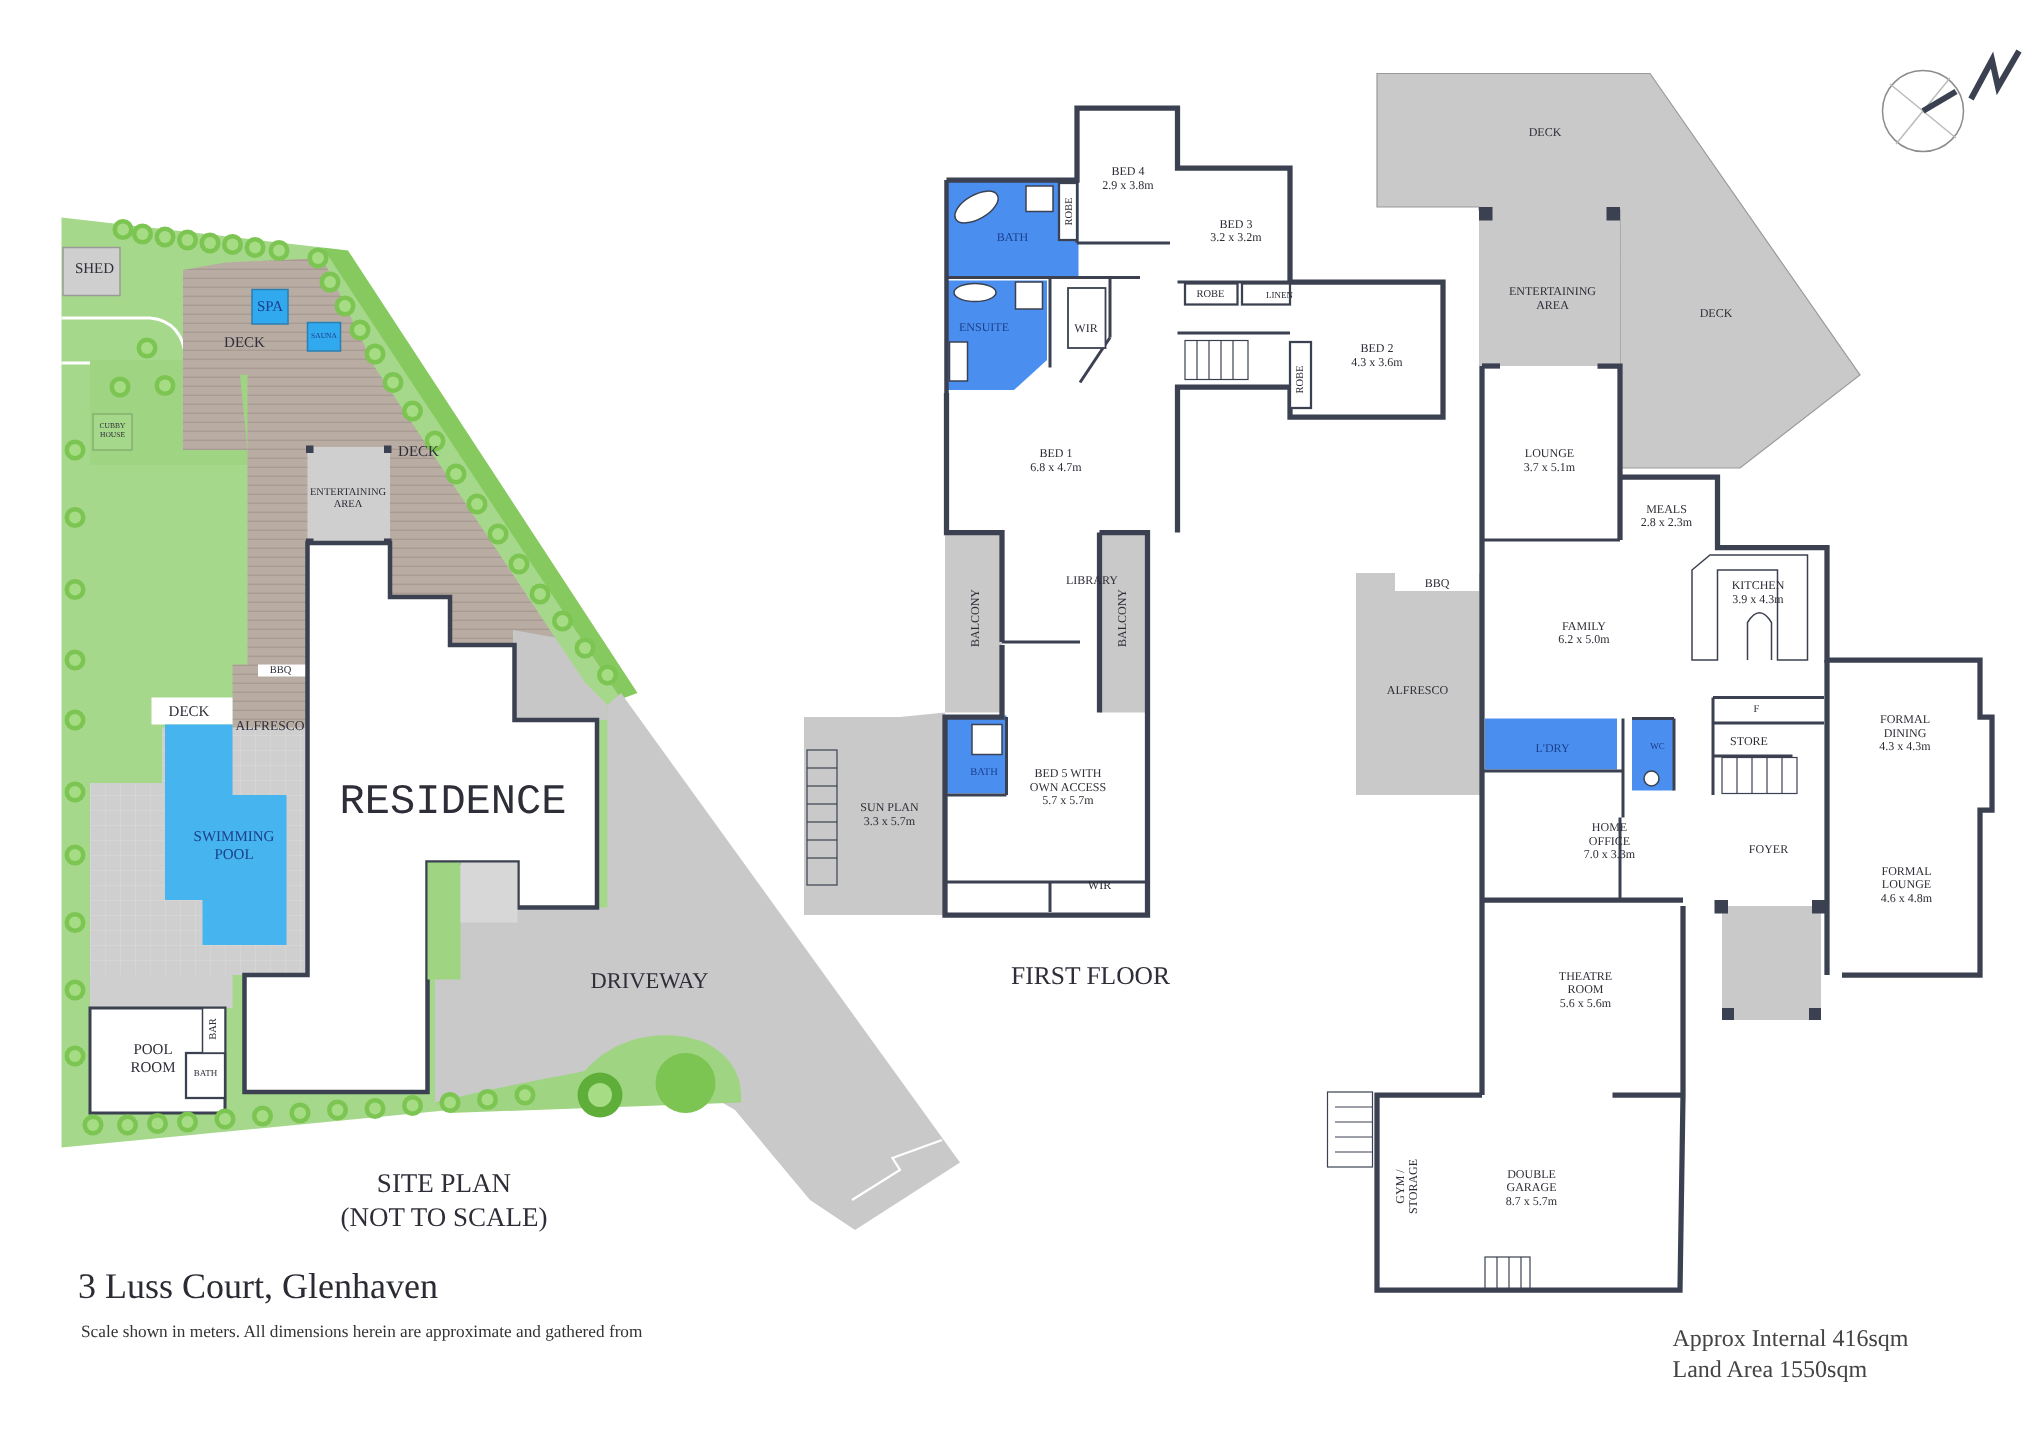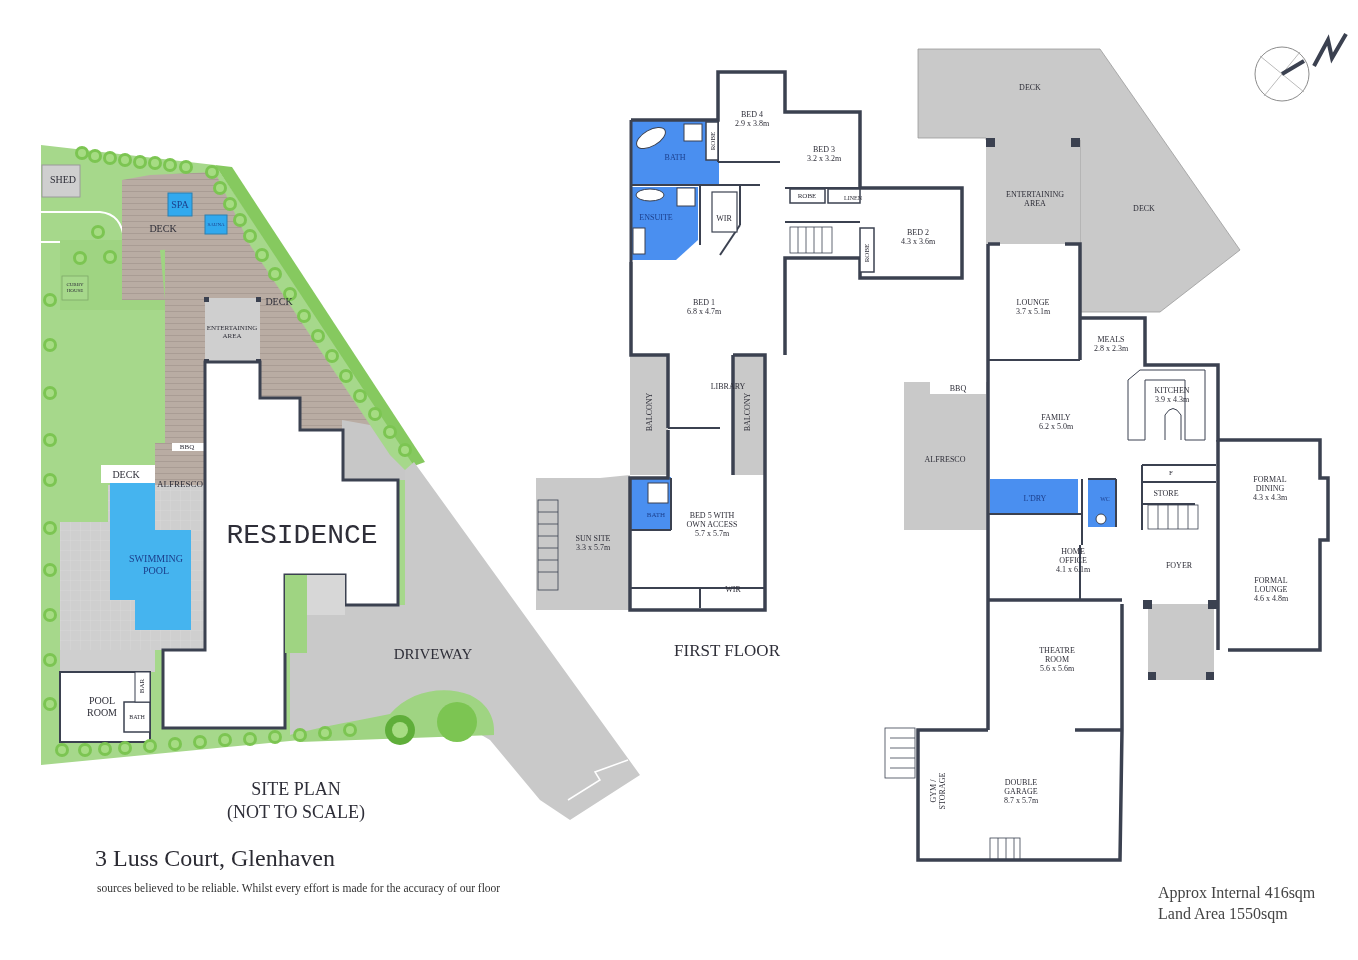--- a/index.html
+++ b/index.html
@@ -6,21 +6,21 @@
   body{width:1358px;height:960px;position:relative;overflow:hidden;font-family:"DejaVu Serif","Liberation Serif",serif;color:#2b2b33;}
   svg.plan{position:absolute;left:0;top:0;}
   .lbl{position:absolute;text-align:center;font-family:"Liberation Serif","DejaVu Serif",serif;color:#2e2e38;line-height:1.15;white-space:nowrap;transform:translate(-50%,-50%);}
   .s7{font-size:7px;}
   .s8{font-size:8px;}
   .s9{font-size:9px;}
   .s10{font-size:10px;}
   .s14{font-size:15px;}
   .vert{transform:translate(-50%,-50%) rotate(-90deg);}
   .blue{color:#1c3f8c;}
-  .title{position:absolute;font-family:"Liberation Serif","DejaVu Serif",serif;margin-left:43px;}
+  .title{position:absolute;font-family:"Liberation Serif","DejaVu Serif",serif;}
 </style>
 </head>
 <body>
 
 <svg class="plan" width="1358" height="960" viewBox="0 0 1358 960">
   <defs>
     <pattern id="deckPat" width="14" height="6" patternUnits="userSpaceOnUse">
       <rect width="14" height="6" fill="#b9aca3"></rect>
       <line x1="0" y1="5.5" x2="14" y2="5.5" stroke="#a59890" stroke-width="0.8"></line>
     </pattern>
@@ -337,21 +337,21 @@
 <div class="lbl s8" style="left:728px;top:387px;">LIBRARY</div>
 <div class="lbl s8 vert" style="left:650px;top:412px;">BALCONY</div>
 <div class="lbl s8 vert" style="left:748px;top:412px;">BALCONY</div>
 <div class="lbl s7 blue" style="left:656px;top:515px;">BATH</div>
 <div class="lbl s8" style="left:712px;top:525px;">
     <div>BED 5 WITH</div>
     <div>OWN ACCESS</div>
     <div>5.7 x 5.7m</div>
   </div>
 <div class="lbl s8" style="left:593px;top:543px;">
-    <div>SUN SITE</div>
+    <div>SUN PLAN</div>
     <div>3.3 x 5.7m</div>
   </div>
 <div class="lbl s8" style="left:733px;top:590px;">WIR</div>
 <div class="lbl" style="left:727px;top:651px;font-size:17px;">FIRST FLOOR</div>
 
 <div class="lbl s8" style="left:1030px;top:88px;">DECK</div>
 <div class="lbl s8" style="left:1144px;top:209px;">DECK</div>
 <div class="lbl s8" style="left:1035px;top:199px;">
     <div>ENTERTAINING</div>
     <div>AREA</div>
@@ -379,21 +379,21 @@
 <div class="lbl s7" style="left:1171px;top:473px;">F</div>
 <div class="lbl s8" style="left:1166px;top:494px;">STORE</div>
 <div class="lbl s8" style="left:1270px;top:489px;">
     <div>FORMAL</div>
     <div>DINING</div>
     <div>4.3 x 4.3m</div>
   </div>
 <div class="lbl s8" style="left:1038px;top:561px;margin-left:35px;">
     <div>HOME</div>
     <div>OFFICE</div>
-    <div>4.1 x 6.1m</div>
+    <div>7.0 x 3.3m</div>
   </div>
 <div class="lbl s8" style="left:1179px;top:566px;">FOYER</div>
 <div class="lbl s8" style="left:1271px;top:590px;">
     <div>FORMAL</div>
     <div>LOUNGE</div>
     <div>4.6 x 4.8m</div>
   </div>
 <div class="lbl s8" style="left:1057px;top:660px;">
     <div>THEATRE</div>
     <div>ROOM</div>
@@ -404,18 +404,18 @@
     <div>STORAGE</div>
   </div>
 <div class="lbl s8" style="left:1021px;top:792px;">
     <div>DOUBLE</div>
     <div>GARAGE</div>
     <div>8.7 x 5.7m</div>
   </div>
 
 <div class="title" style="left:52px;top:845px;font-size:24px;">3 Luss Court, Glenhaven</div>
 <div class="title" style="left:54px;top:881px;font-size:11.5px;line-height:14.5px;color:#333;">
-  <div>sources believed to be  reliable. Whilst every effort is made for the accuracy of our floor</div>
+  <div>Scale shown in meters. All dimensions herein are approximate and gathered from</div>
 </div>
 <div class="title" style="left:1115px;top:882px;font-size:16px;line-height:21px;color:#444;">
   <div>Approx Internal 416sqm</div>
   <div>Land Area 1550sqm</div>
 </div>
 
 </body></html>

